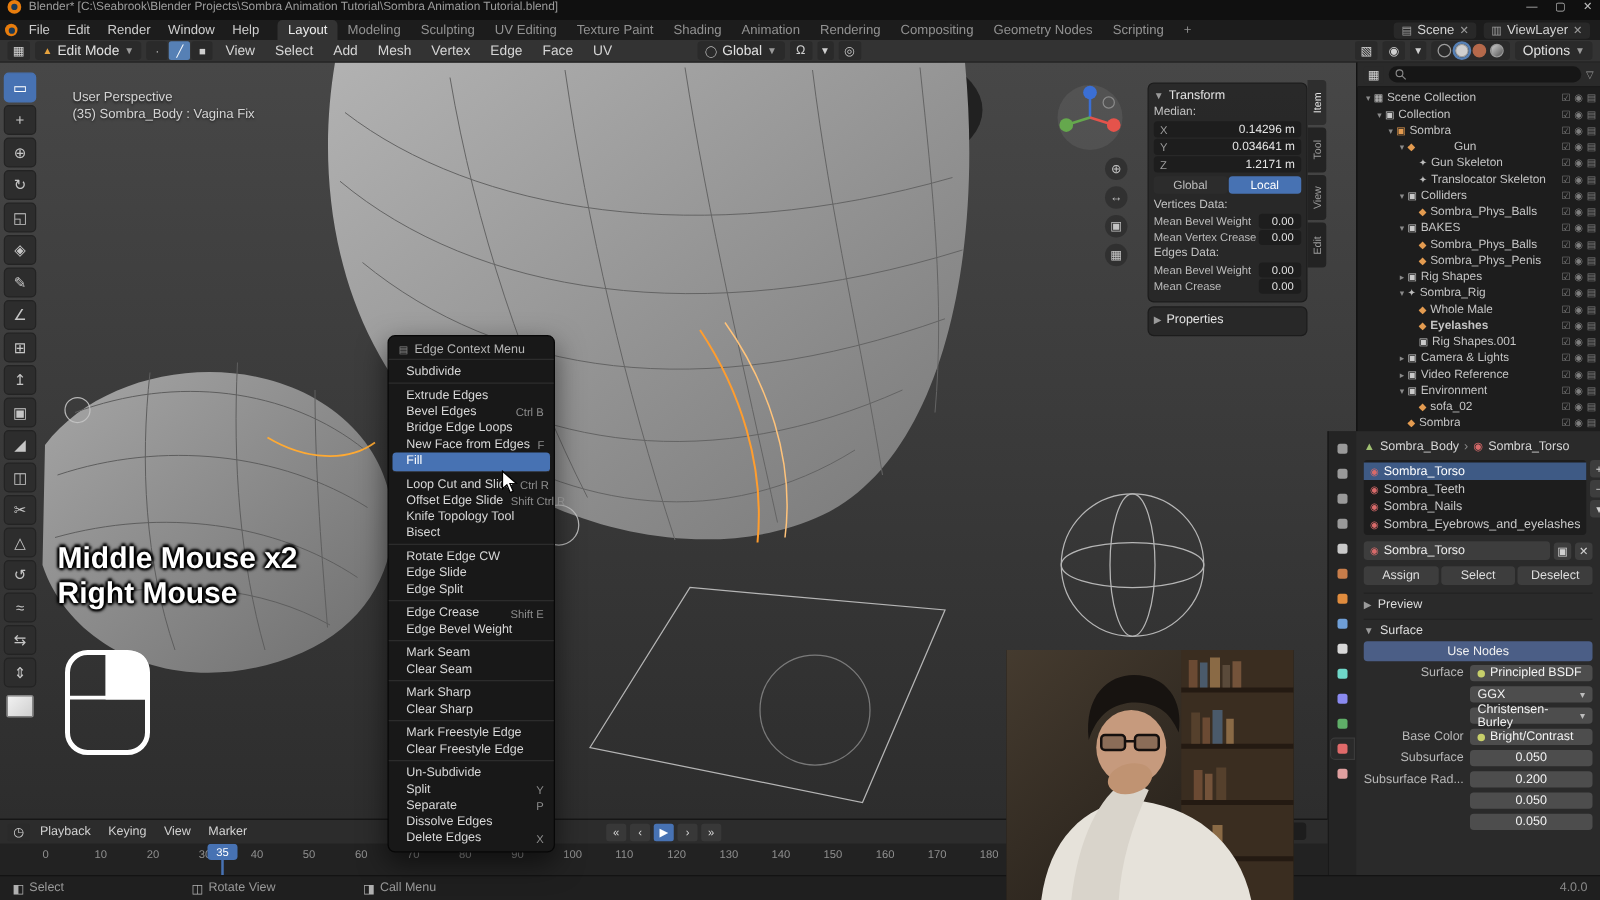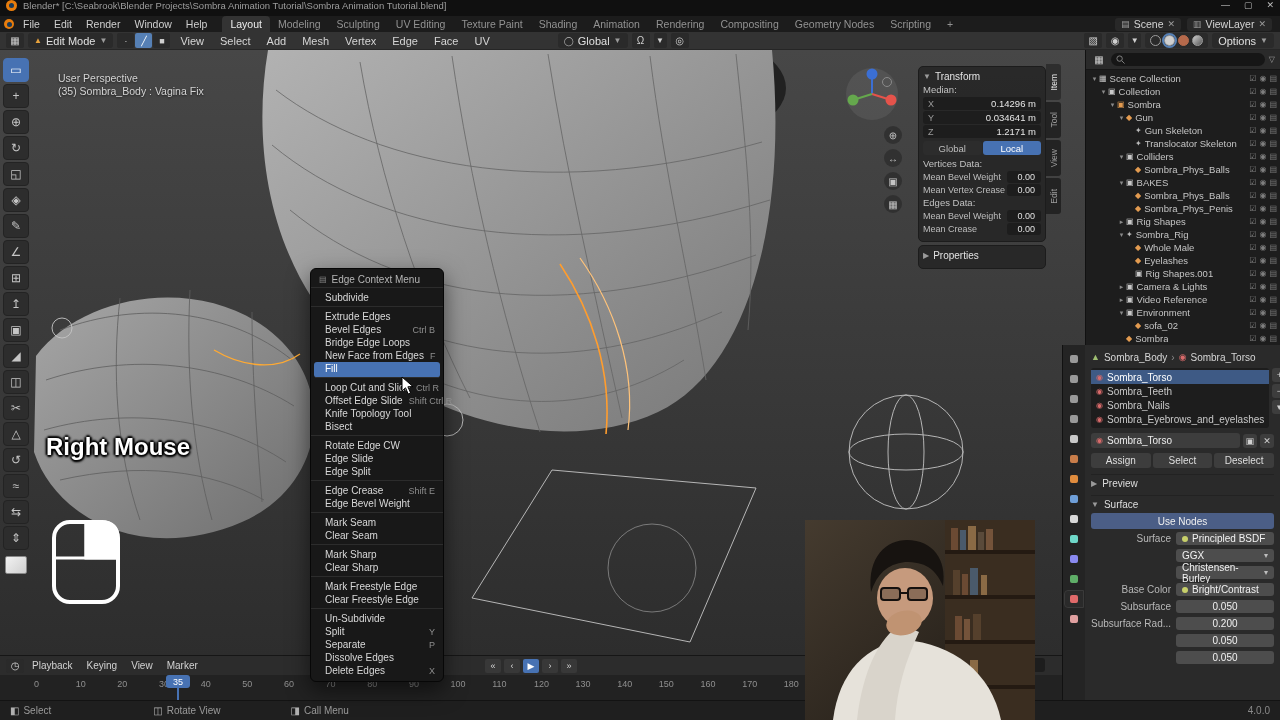--- a/index.html
+++ b/index.html
@@ -442,20 +442,21 @@
         <div class="tool-btn">
           <span>⇕</span>
         </div>
 
       <div class="tool-swatch"></div>
     </div>
 
     <div id="hints">
 
 
+        <div>Middle Mouse x2</div>
 
         <div>Right Mouse</div>
 
     </div>
     <div id="mouse-hint">
       <svg width="72" height="88" viewBox="0 0 72 88">
         <rect x="4" y="4" width="64" height="80" rx="16" fill="none" stroke="#fff" stroke-width="4"></rect>
         <path d="M 36,4 L 36,40 L 68,40 L 68,20 Q 68,4 52,4 Z" fill="#fff" stroke="#fff" stroke-width="3"></path>
         <line x1="36" y1="4" x2="36" y2="40" stroke="#fff" stroke-width="3"></line>
         <line x1="4" y1="40" x2="68" y2="40" stroke="#fff" stroke-width="3"></line>
@@ -749,21 +750,21 @@
             <span>☑</span>
             <span>◉</span>
             <span>▤</span>
           </span>
         </div>
 
         <div class="ol-row">
           <span class="ol-label" style="padding-left: 31px;">
             <span class="ol-caret">▾</span>
             <span class="ol-icon" style="color: rgb(227, 155, 80);">◆</span>
-            <span style="overflow:hidden;text-overflow:ellipsis;">Gun</span>
+            <span style="overflow:hidden;text-overflow:ellipsis;margin-left:28px;">Gun</span>
           </span>
           <span class="ol-toggles">
             <span>☑</span>
             <span>◉</span>
             <span>▤</span>
           </span>
         </div>
 
         <div class="ol-row">
           <span class="ol-label" style="padding-left: 40px;">
@@ -892,21 +893,21 @@
             <span>☑</span>
             <span>◉</span>
             <span>▤</span>
           </span>
         </div>
 
         <div class="ol-row">
           <span class="ol-label" style="padding-left: 40px;">
             <span class="ol-caret"></span>
             <span class="ol-icon" style="color: rgb(227, 155, 80);">◆</span>
-            <span style="overflow:hidden;text-overflow:ellipsis;">Eyelashes</span>
+            <span style="overflow:hidden;text-overflow:ellipsis;font-weight:bold;">Eyelashes</span>
           </span>
           <span class="ol-toggles">
             <span>☑</span>
             <span>◉</span>
             <span>▤</span>
           </span>
         </div>
 
         <div class="ol-row">
           <span class="ol-label" style="padding-left: 40px;">

